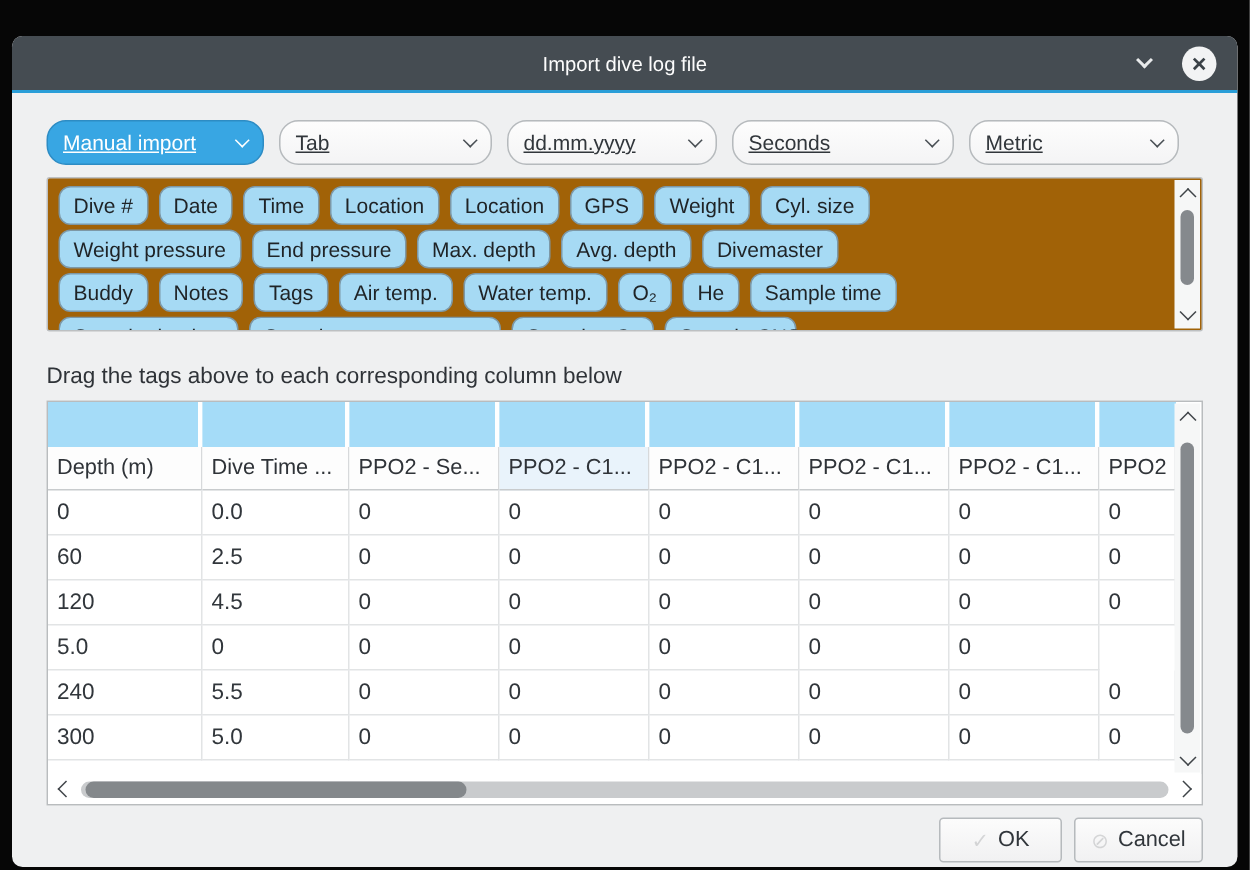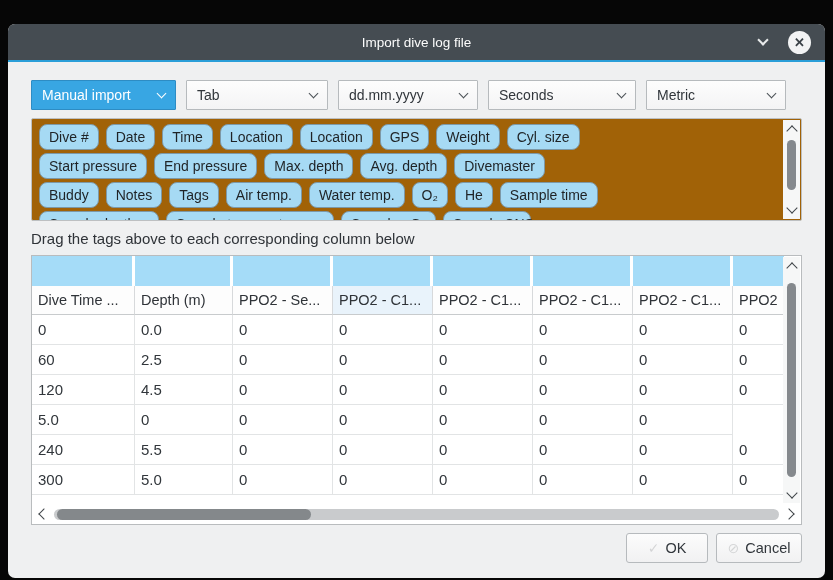--- a/index.html
+++ b/index.html
@@ -13,21 +13,21 @@
   .tb-icons { position:absolute; right:14px; top:0; height:36px; display:flex; align-items:center; gap:16px; }
   .shade-btn { width:18px; height:18px; display:flex; align-items:center; justify-content:center; cursor:pointer; }
   .chev { display:inline-block; width:8px; height:8px; border-right:2px solid #e8eaeb; border-bottom:2px solid #e8eaeb; transform:rotate(45deg); margin-top:-4px; }
   .close-btn { width:23px; height:23px; border-radius:50%; background:#f2f3f4; display:flex; align-items:center; justify-content:center; cursor:pointer; }
   .close-x { color:#3a4147; font-size:13px; font-weight:bold; line-height:1; }
 
   .content { padding:18px 23px 0 23px; }
 
   
   .combo-row { display:flex; gap:10px; height:30px; }
-  .combo { height:30px; border:1px solid #b6babd; border-radius:1px; background:linear-gradient(#fdfdfd,#f4f4f5); display:flex; align-items:center; justify-content:space-between; padding:0 10px; font-size:14px; color:#31363b; cursor:pointer; }
+  .combo { height:30px; border:1px solid #b6babd; border-radius:13px; background:linear-gradient(#fdfdfd,#f4f4f5); display:flex; align-items:center; justify-content:space-between; padding:0 10px; font-size:14px; color:#31363b; cursor:pointer;text-decoration:underline; }
   .combo .carrow { width:7px; height:7px; border-right:1.6px solid #4a5055; border-bottom:1.6px solid #4a5055; transform:rotate(45deg); margin-top:-3px; }
   .combo.blue { background:#38a6e3; border-color:#2d8cc4; color:#ffffff; }
   .combo.blue .carrow { border-color:#fff; }
   .c1{width:145px;} .c2{width:142px;} .c3{width:140px;} .c4{width:148px;justify-content:space-between;} .c5{width:140px;}
 
   
   .tags-box { position:relative; margin-top:8px; height:103px; background:#a16207; border:1px solid #bdc0c2; border-radius:2px; overflow:hidden; padding:5px 24px 0 7px; }
   .tag-row { display:flex; gap:7px; margin-bottom:3px; }
   .tag { height:26px; display:flex; align-items:center; padding:0 9px; background:#a6daf4; border:1px solid #7d98a6; border-radius:8px; font-size:14px; color:#1f2326; white-space:nowrap; cursor:grab; }
   .tag-row.partial { overflow:hidden; height:12px; }
@@ -42,21 +42,21 @@
   .vthumb { position:absolute; left:4px; width:9px; background:#85898d; border-radius:5px; cursor:pointer; }
 
   .hscroll { position:absolute; left:0; right:0; bottom:0; height:20px; background:#ffffff; display:flex; align-items:center; }
   .hscroll .left, .hscroll .right { width:8px; height:8px; border-right:1.7px solid #3f4448; border-bottom:1.7px solid #3f4448; cursor:pointer; flex:none; }
   .hscroll .left { transform:rotate(135deg); margin:0 6px 0 8px; }
   .hscroll .right { transform:rotate(-45deg); margin:0 8px 0 6px; }
   .htrack { position:relative; flex:1; height:11px; background:#c9cbcd; border-radius:6px; }
   .hthumb { position:absolute; left:3px; top:0; height:11px; width:35%; background:#84888b; border-radius:6px; cursor:pointer; }
 
   
-  .instruction { margin-top:9px; font-size:15px; color:#2f3338; }
+  .instruction { margin-top:21px; font-size:15px; color:#2f3338; }
   .table-box { position:relative; margin-top:8px; height:270px; background:#ffffff; border:1px solid #b9bcbe; overflow:hidden; }
   .tgrid { display:grid; grid-template-columns:103px 98px 100px 100px 100px 100px 100px 1fr; width:calc(100% - 17px); }
   .strip-cell { height:30px; background:#a5dcf8; border-right:3px solid #ffffff; cursor:pointer; }
   .strip-cell:last-child { border-right:none; }
   .hcell { height:29px; display:flex; align-items:center; padding-left:6px; font-size:14.5px; color:#2f3338; border-right:1px solid #d7d9db; border-bottom:1px solid #c8cbcd; background:#fdfdfd; white-space:nowrap; overflow:hidden; }
   .hcell.hl { background:#e9f3fb; }
   .dcell { height:30px; display:flex; align-items:center; padding-left:6px; font-size:15px; color:#31363b; border-right:1px solid #e2e4e5; border-bottom:1px solid #e2e4e5; white-space:nowrap; overflow:hidden; }
 
   
   .btn-row { display:flex; justify-content:flex-end; gap:8px; margin-top:8px; }
@@ -111,21 +111,21 @@
         <div class="tag">Dive #</div>
         <div class="tag">Date</div>
         <div class="tag">Time</div>
         <div class="tag">Location</div>
         <div class="tag">Location</div>
         <div class="tag">GPS</div>
         <div class="tag">Weight</div>
         <div class="tag">Cyl. size</div>
       </div>
       <div class="tag-row">
-        <div class="tag">Start pressure</div>
+        <div class="tag">Weight pressure</div>
         <div class="tag">End pressure</div>
         <div class="tag">Max. depth</div>
         <div class="tag">Avg. depth</div>
         <div class="tag">Divemaster</div>
       </div>
       <div class="tag-row">
         <div class="tag">Buddy</div>
         <div class="tag">Notes</div>
         <div class="tag">Tags</div>
         <div class="tag">Air temp.</div>
@@ -154,22 +154,22 @@
         <div class="strip-cell"></div>
         <div class="strip-cell"></div>
         <div class="strip-cell"></div>
         <div class="strip-cell"></div>
         <div class="strip-cell"></div>
         <div class="strip-cell"></div>
         <div class="strip-cell"></div>
         <div class="strip-cell"></div>
       </div>
       <div class="tgrid">
+        <div class="hcell">Depth (m)</div>
         <div class="hcell">Dive Time ...</div>
-        <div class="hcell">Depth (m)</div>
         <div class="hcell">PPO2 - Se...</div>
         <div class="hcell hl">PPO2 - C1...</div>
         <div class="hcell">PPO2 - C1...</div>
         <div class="hcell">PPO2 - C1...</div>
         <div class="hcell">PPO2 - C1...</div>
         <div class="hcell">PPO2</div>
       </div>
 
       <div class="tgrid">
         <div class="dcell">0</div>

